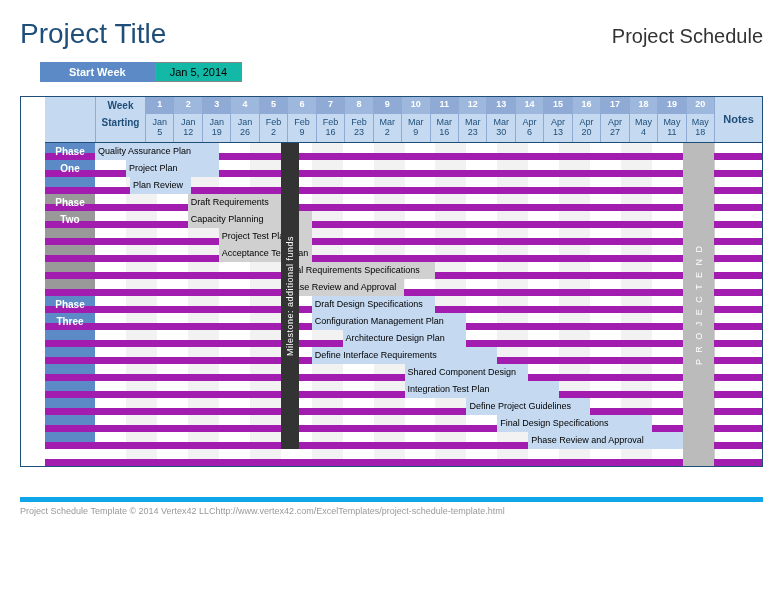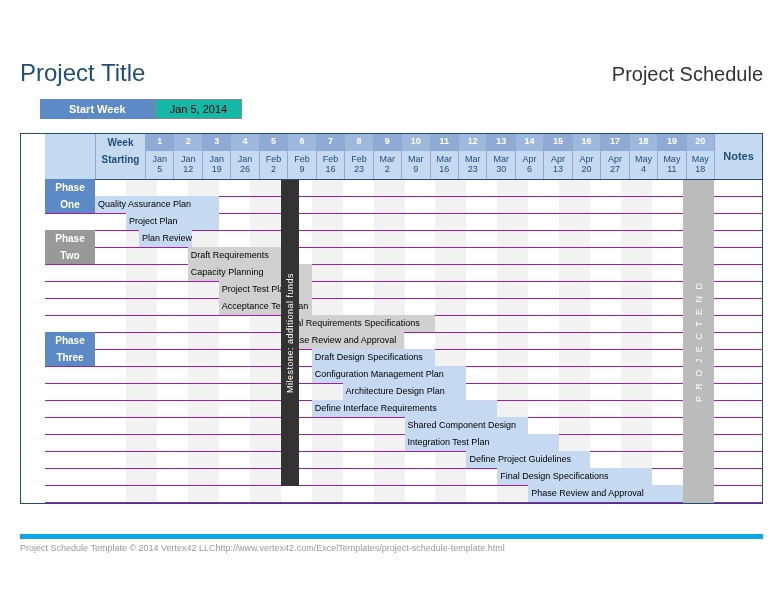--- a/index.html
+++ b/index.html
@@ -1,39 +1,39 @@
 <!DOCTYPE html>
 <html><head>
 <meta charset="utf-8">
 <style>
 * { box-sizing: border-box; margin: 0; padding: 0; }
 body { font-family: Arial, sans-serif; background: #fff; padding: 18px 20px; width: 783px; }
 .header { display: flex; justify-content: space-between; align-items: baseline; margin-bottom: 12px; }
-.title { color: #1f4e79; font-size: 24px; font-weight: 400; margin-top: 41px; }
+.title { color: #1f4e79; font-size: 28px; font-weight: 400; }
 .subtitle { color: #333; font-size: 20px; font-weight: 400; }
 .startwk { display: flex; margin-bottom: 14px; margin-left: 20px; }
 .startwk-label { background: #5b8ac6; color: #fff; font-size: 11px; font-weight: bold; padding: 3px 28px; border: 1px solid #5b8ac6; }
 .startwk-value { background: #14b8a6; border: 1px solid #888; font-size: 11px; padding: 3px 14px; }
 .chart { border: 1px solid #1f4e79; position: relative; padding-left: 24px; }
 .hdr { display: flex; background: #c5d9f1; border-bottom: 1px solid #1f4e79; }
 .hdr .ph { width: 50px; flex-shrink: 0; }
 .hdr .wkcol { display: flex; flex-direction: column; width: 619px; }
 .hdr .wkrow { display: flex; }
 .hdr .cell { flex: 1; text-align: center; font-size: 9px; padding: 2px 0; border-left: 1px solid #8faad4; color: #1f4e79; min-width: 0; overflow: hidden; }
 .hdr .cell.lbl { flex: 0 0 50px; font-weight: bold; font-size: 10px; padding: 3px 0; }
 .hdr .cell.wn { font-weight: bold; background: #8faad4; color: #fff; }
 .hdr .cell.wn.alt { background: #9db8dc; }
 .hdr .cell.dt { background: #c5d9f1; padding: 4px 0; line-height: 1.1; }
 .hdr .notes { flex: 1; display: flex; align-items: center; justify-content: center; font-size: 11px; font-weight: bold; color: #1f4e79; border-left: 1px solid #8faad4; }
 .body { position: relative; }
 .striping { position: absolute; top: 0; bottom: 0; left: 50px; width: 619px; display: flex; pointer-events: none; }
 .striping div { flex: 1; }
 .striping div.alt { background: #f2f2f2; }
 .rows { position: relative; }
-.row { display: flex; height: 17px; border-bottom: 1px solid #a21caf; align-items: flex-end; }
+.row { display: flex; height: 17px; border-bottom: 7px solid #a21caf; }
 .row .ph { width: 50px; flex-shrink: 0; font-size: 10px; color: #fff; font-weight: bold; text-align: center; line-height: 17px; }
 .row .gantt { width: 619px; position: relative; }
 .row .nt { flex: 1; border-left: 1px solid #d0d0d0; }
 .ph-one { background: #5b8ac6; }
 .ph-two { background: #999; }
 .ph-three { background: #5b8ac6; }
 .ph-blank { background: transparent !important; }
 .bar { position: absolute; top: 0; height: 17px; font-size: 9px; white-space: nowrap; padding-left: 3px; line-height: 17px; overflow: visible; z-index: 2; color: #000; }
 .c-one { background: #c5d9f1; }
 .c-two { background: #d0d0d0; }
@@ -144,21 +144,21 @@
         <div class="row">
           <div class="ph ph-one">One</div>
           <div class="gantt">
             <div class="bar c-one" style="left:30.95px;width:92.85px">Project Plan</div>
           </div>
           <div class="nt"></div>
         </div>
         <div class="row">
           <div class="ph ph-one"></div>
           <div class="gantt">
-            <div class="bar c-one" style="left:44px;width:53px">Plan Review</div>
+            <div class="bar c-one" style="left:35px;width:61px">Plan Review</div>
           </div>
           <div class="nt"></div>
         </div>
         <div class="row">
           <div class="ph ph-two">Phase</div>
           <div class="gantt">
             <div class="bar c-two" style="left:92.85px;width:92.85px">Draft Requirements</div>
           </div>
           <div class="nt"></div>
         </div>

